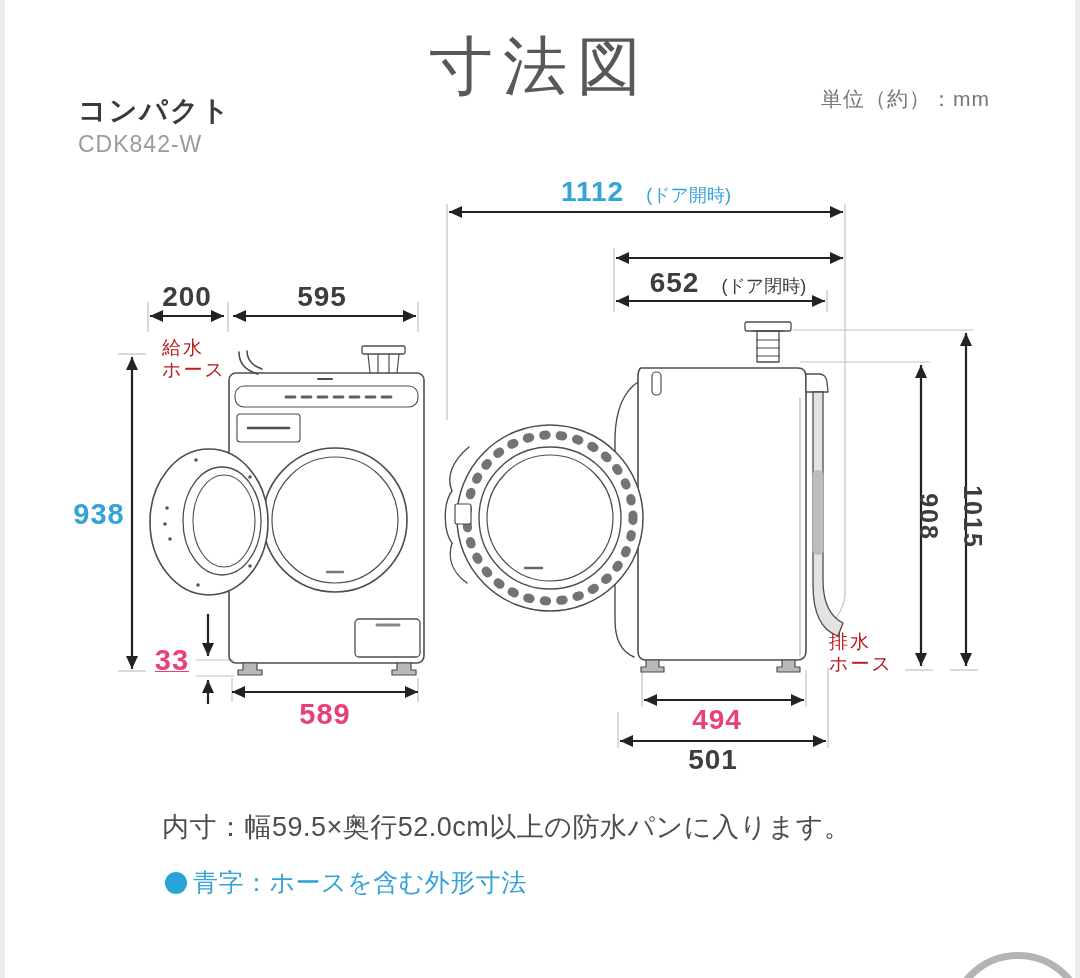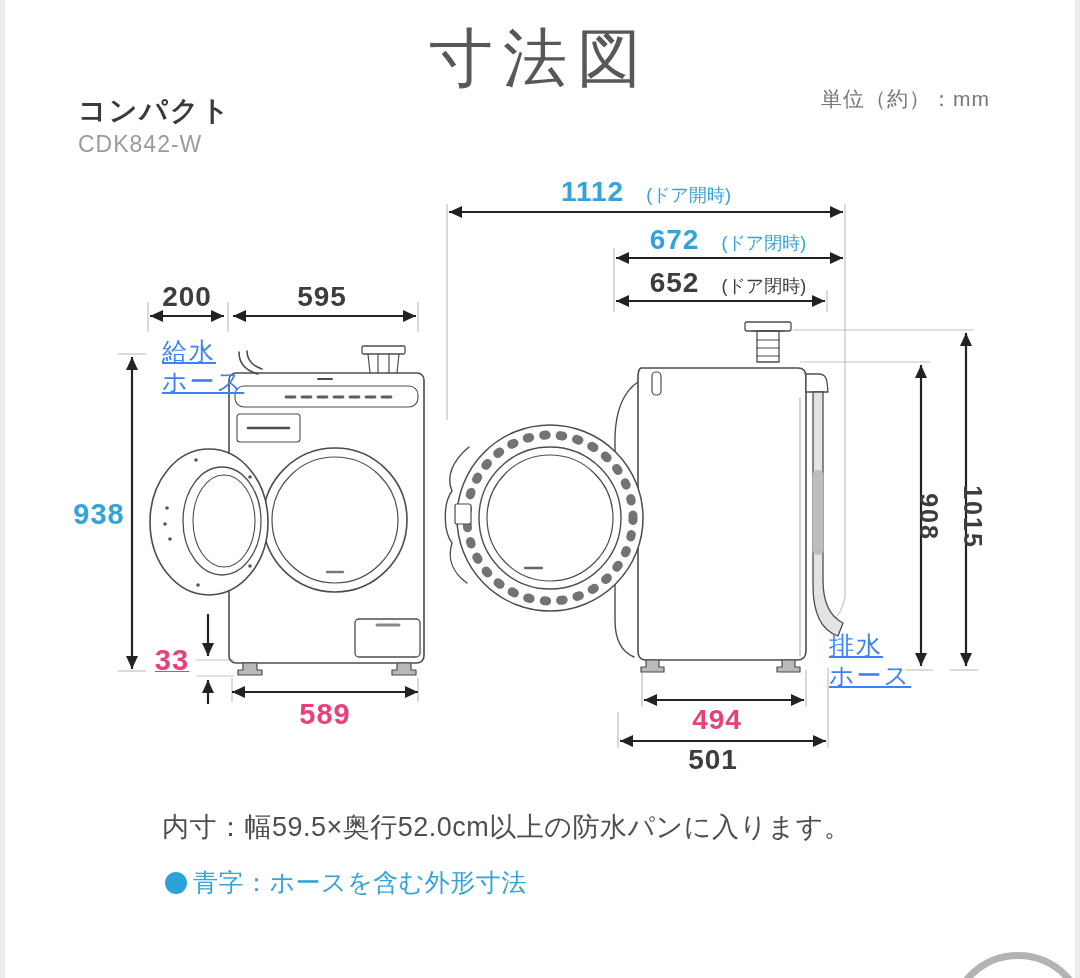--- a/index.html
+++ b/index.html
@@ -1,30 +1,30 @@
 <!DOCTYPE html>
 <html><head>
 <meta charset="utf-8">
 <style>
   html,body{margin:0;padding:0;background:#fff;}
   .page{position:relative;width:1080px;height:978px;background:#ffffff;overflow:hidden;
         font-family:"Liberation Sans",sans-serif;}
   .abs{position:absolute;}
   .edge{position:absolute;top:0;width:5px;height:978px;background:#ececec;}
-  .title{font-size:64px;font-weight:300;color:#585858;letter-spacing:10px;text-align:center;line-height:1;}
+  .title{font-size:64px;font-weight:300;color:#585858;letter-spacing:10px;text-align:center;line-height:1;margin-top:8px;}
   .unit{font-size:21px;color:#757575;text-align:right;letter-spacing:1px;}
   .product{font-size:28px;font-weight:600;color:#3a3a3a;letter-spacing:2px;}
   .model{font-size:23px;color:#9b9b9b;letter-spacing:1px;}
   .dim{font-weight:bold;color:#3d3d3d;text-align:center;line-height:1;letter-spacing:1px;white-space:nowrap;}
   .dim .n{font-size:28px;}
   .dim .s{font-size:18px;margin-left:22px;font-weight:400;letter-spacing:0;}
   .blue{color:#33a3d8;}
   .red{color:#e8407a;}
   .rot{transform:rotate(90deg);transform-origin:center;letter-spacing:2px;font-size:25px;}
-  .partlabel{font-size:25px;color:#3b82f6;line-height:1.18;letter-spacing:2px;text-decoration:underline;}
+  .partlabel{font-size:19px;color:#b91c1c;line-height:1.18;letter-spacing:2px;}
   .partlabel span{display:block;}
   .note{font-size:27px;color:#4e4e4e;letter-spacing:0.5px;}
   .legend{display:flex;align-items:center;font-size:25px;letter-spacing:0.5px;}
   .legend-item{display:flex;align-items:center;gap:6px;white-space:nowrap;}
   .dot{width:22px;height:22px;border-radius:50%;flex:0 0 auto;}
   .dot-blue{background:#29a3d8;}
   .dot-red{background:#e6175c;}
   .legend-blue-text{color:#33a3d8;}
   .legend-red-text{color:#e63a6d;}
   .corner-arc{position:absolute;left:948px;top:952px;width:140px;height:140px;
@@ -171,23 +171,20 @@
 
   <div class="abs dim" style="left:137px;top:283px;width:100px;"><span class="n">200</span></div>
   <div class="abs dim" style="left:247px;top:283px;width:150px;"><span class="n">595</span></div>
   <div class="abs dim blue" style="left:70px;top:500px;width:58px;"><span class="n" style="font-size:29px;">938</span></div>
   <div class="abs dim red" style="left:144px;top:646px;width:56px;text-decoration:underline;"><span class="n" style="font-size:29px;">33</span></div>
   <div class="abs dim red" style="left:245px;top:700px;width:160px;"><span class="n" style="font-size:29px;">589</span></div>
 
   <div class="abs dim blue" style="left:446px;top:178px;width:400px;">
     <span class="n">1112</span><span class="s">(ドア開時)</span>
   </div>
-  <div class="abs dim blue" style="left:578px;top:226px;width:300px;">
-    <span class="n">672</span><span class="s">(ドア閉時)</span>
-  </div>
   <div class="abs dim" style="left:578px;top:269px;width:300px;">
     <span class="n">652</span><span class="s">(ドア閉時)</span>
   </div>
 
   <div class="abs dim rot" style="left:882px;top:503px;width:90px;height:28px;">908</div>
   <div class="abs dim rot" style="left:926px;top:503px;width:90px;height:28px;">1015</div>
 
   <div class="abs dim red" style="left:637px;top:706px;width:160px;"><span class="n">494</span></div>
   <div class="abs dim" style="left:633px;top:746px;width:160px;"><span class="n">501</span></div>
 

